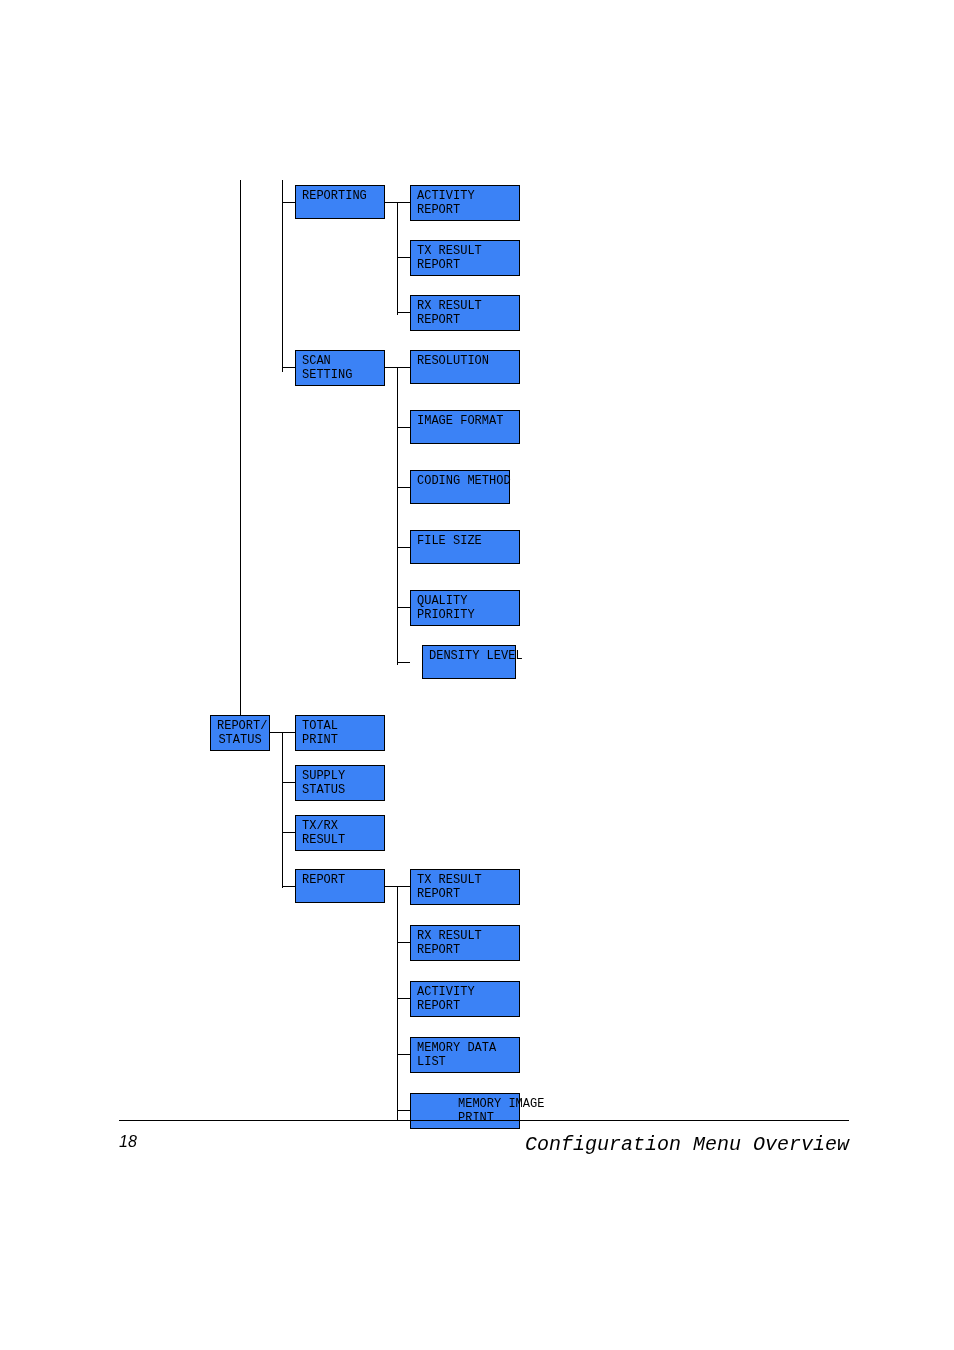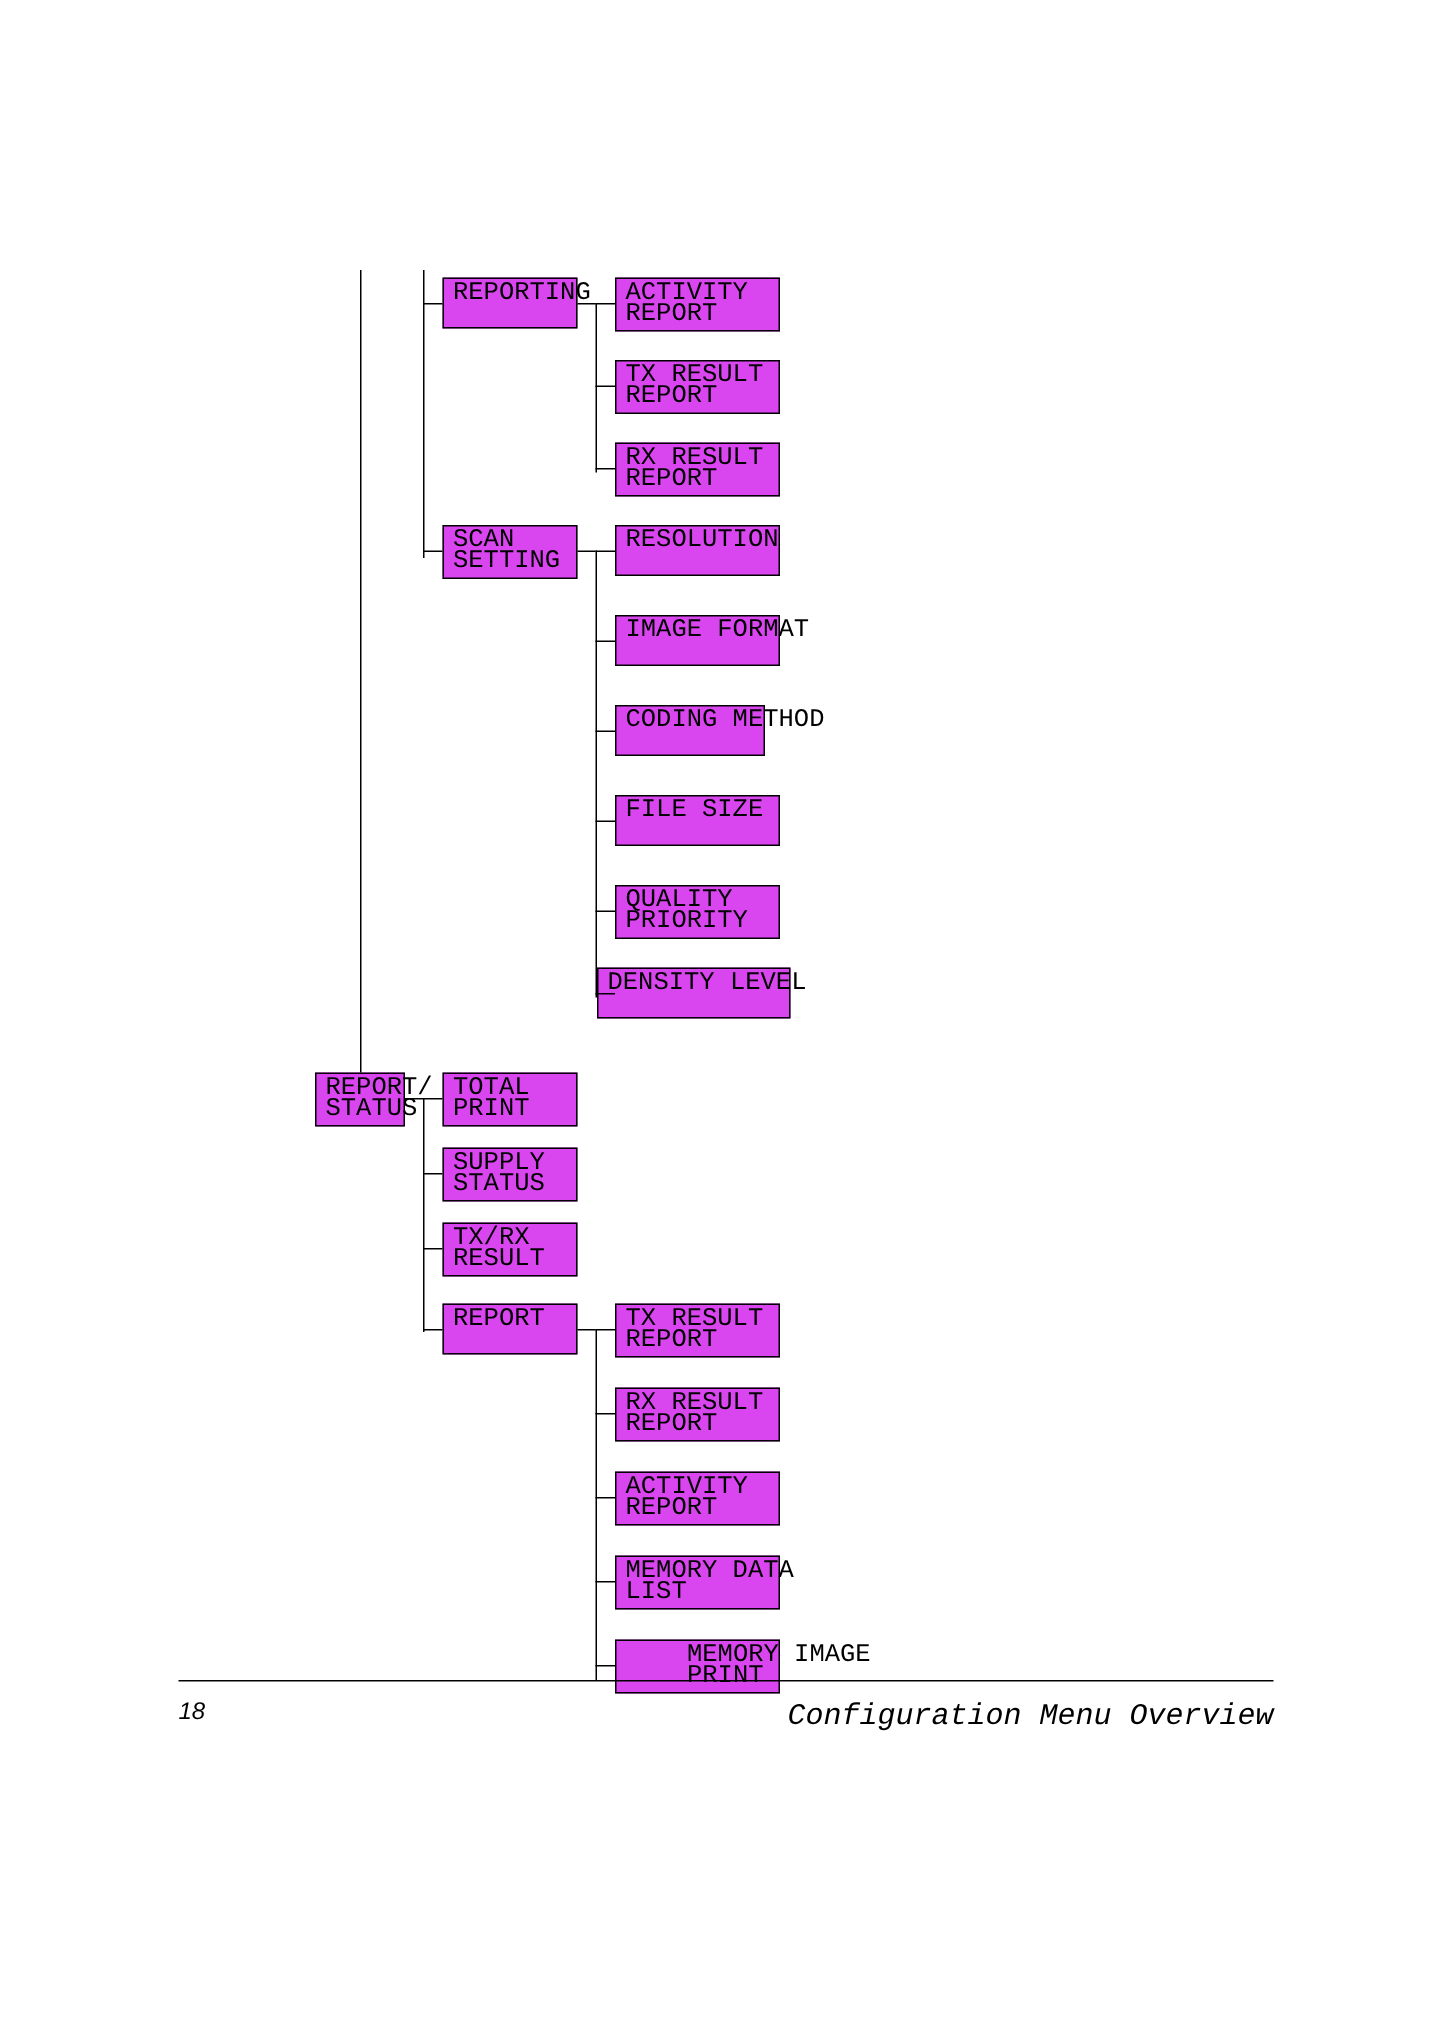--- a/index.html
+++ b/index.html
@@ -17,23 +17,23 @@
     position: absolute;
     left: 210px;
     top: 185px;
     width: 460px;
     height: 935px;
   }
   .box {
     position: absolute;
     border: 1px solid #000;
     padding: 3px 6px;
-    background: #d946ef;
+    background: #3b82f6;
     font-family: "Courier New", monospace;
-    font-size: 17px;
+    font-size: 12px;
     line-height: 14px;
     white-space: pre;
   }
   .line {
     position: absolute;
     background: #000;
   }
   .footer-line {
     position: absolute;
     left: 119px;
@@ -83,21 +83,21 @@
   <div class="box" style="left:200px; top:55px; width:110px;">TX RESULT
 REPORT</div>
   <div class="box" style="left:200px; top:110px; width:110px;">RX RESULT
 REPORT</div>
   <div class="box" style="left:200px; top:165px; width:110px; height:34px;">RESOLUTION</div>
   <div class="box" style="left:200px; top:225px; width:110px; height:34px;">IMAGE FORMAT</div>
   <div class="box" style="left:200px; top:285px; width:100px; height:34px;">CODING METHOD</div>
   <div class="box" style="left:200px; top:345px; width:110px; height:34px;">FILE SIZE</div>
   <div class="box" style="left:200px; top:405px; width:110px;">QUALITY
 PRIORITY</div>
-  <div class="box" style="left:188px; top:460px; width:129px; height:34px;">DENSITY LEVEL</div>
+  <div class="box" style="left:212px; top:460px; width:94px; height:34px;">DENSITY LEVEL</div>
 
   <div class="box" style="left:200px; top:684px; width:110px;">TX RESULT
 REPORT</div>
   <div class="box" style="left:200px; top:740px; width:110px;">RX RESULT
 REPORT</div>
   <div class="box" style="left:200px; top:796px; width:110px;">ACTIVITY
 REPORT</div>
   <div class="box" style="left:200px; top:852px; width:110px;">MEMORY DATA
 LIST</div>
   <div class="box" style="left:200px; top:908px; width:110px;padding-left:47px;">MEMORY IMAGE

